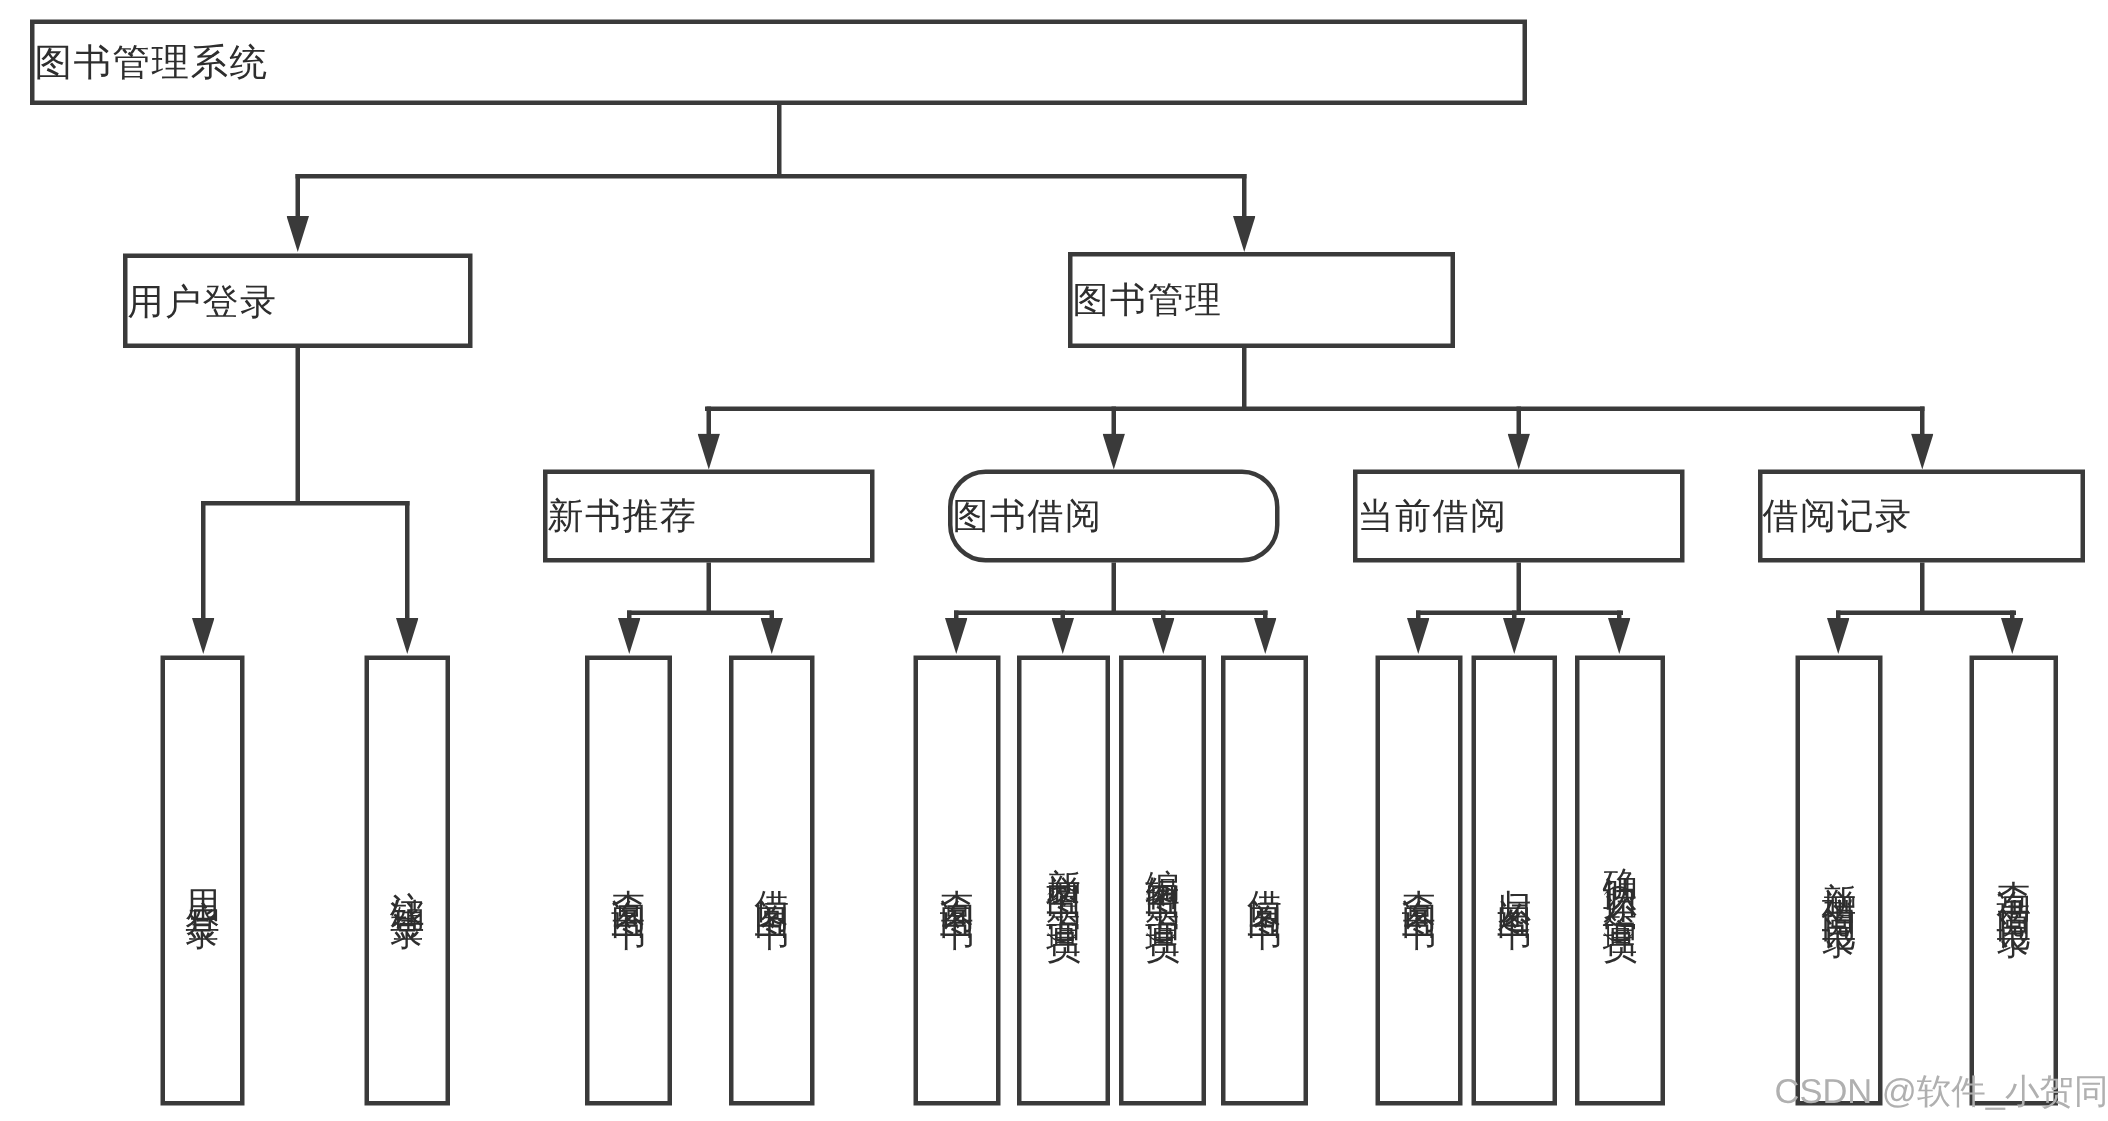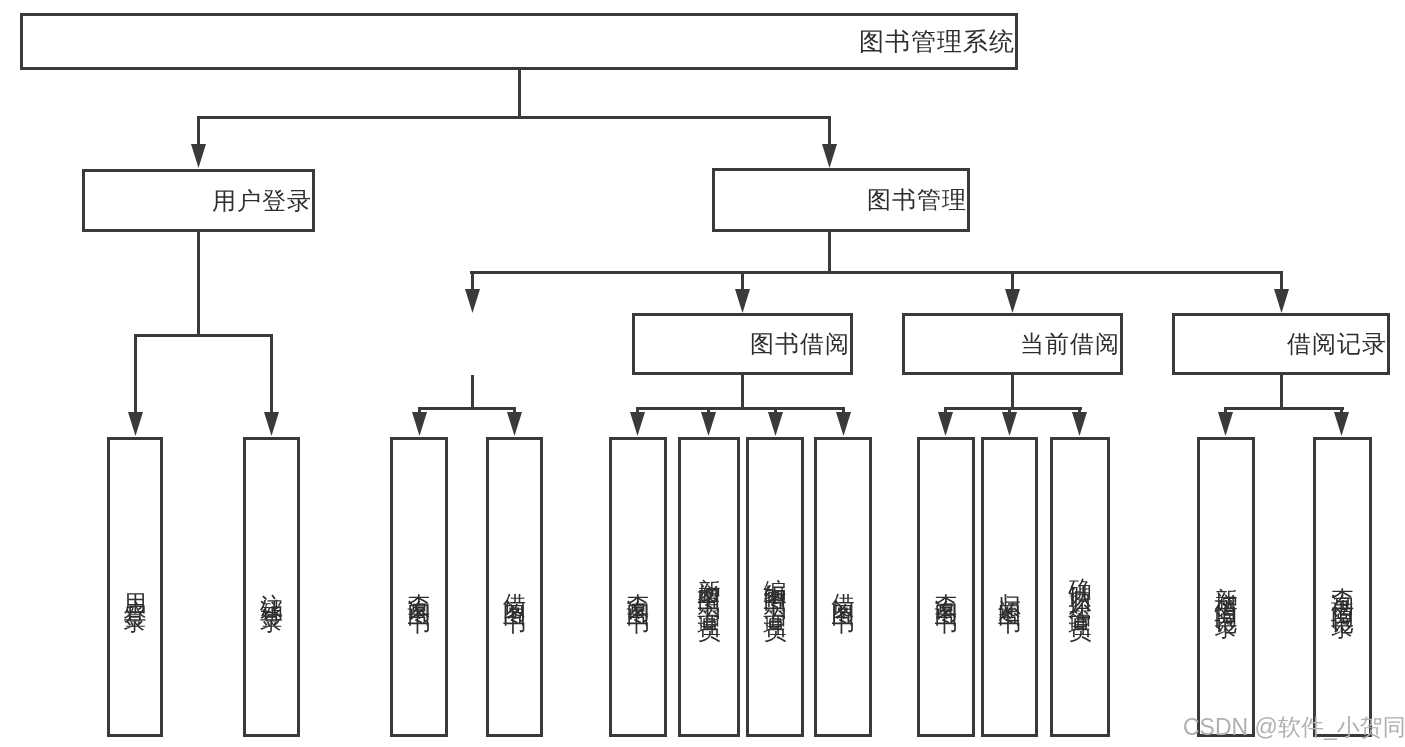--- a/index.html
+++ b/index.html
@@ -21,21 +21,21 @@
     background: var(--background);
     overflow: hidden;
   }
   .box {
     position: absolute;
     box-sizing: border-box;
     border: 3px solid var(--line);
     background: var(--background);
     display: flex;
     align-items: center;
-    justify-content: flex-end;
+    justify-content: flex-start;
     color: var(--text);
     font-size: 24px;
     letter-spacing: 1px;
   }
   .root-box { font-size: 25px; }
   .vbox {
     position: absolute;
     box-sizing: border-box;
     border: 3px solid var(--line);
     background: var(--background);
@@ -113,21 +113,24 @@
   <div class="hline" style="left:470px; top:271px; width:813px;"></div>
   <div class="vline" style="left:471px; top:271px; height:22px;"></div>
   <div class="arrow" style="left:465px; top:289px;"></div>
   <div class="vline" style="left:741px; top:271px; height:22px;"></div>
   <div class="arrow" style="left:735px; top:289px;"></div>
   <div class="vline" style="left:1011px; top:271px; height:22px;"></div>
   <div class="arrow" style="left:1005px; top:289px;"></div>
   <div class="vline" style="left:1280px; top:271px; height:22px;"></div>
   <div class="arrow" style="left:1274px; top:289px;"></div>
 
-  <div class="box" style="left:632px; top:313px; width:221px; height:62px;">
+  <div class="box" style="left:362px; top:313px; width:221px; height:62px;">
+    <span>新书推荐</span>
+  </div>
+  <div class="box" style="left:632px; top:313px; width:221px; height:62px;border-radius:25px;">
     <span>图书借阅</span>
   </div>
   <div class="box" style="left:902px; top:313px; width:221px; height:62px;">
     <span>当前借阅</span>
   </div>
   <div class="box" style="left:1172px; top:313px; width:218px; height:62px;">
     <span>借阅记录</span>
   </div>
 
   <div class="vline" style="left:471px; top:375px; height:34px;"></div>

